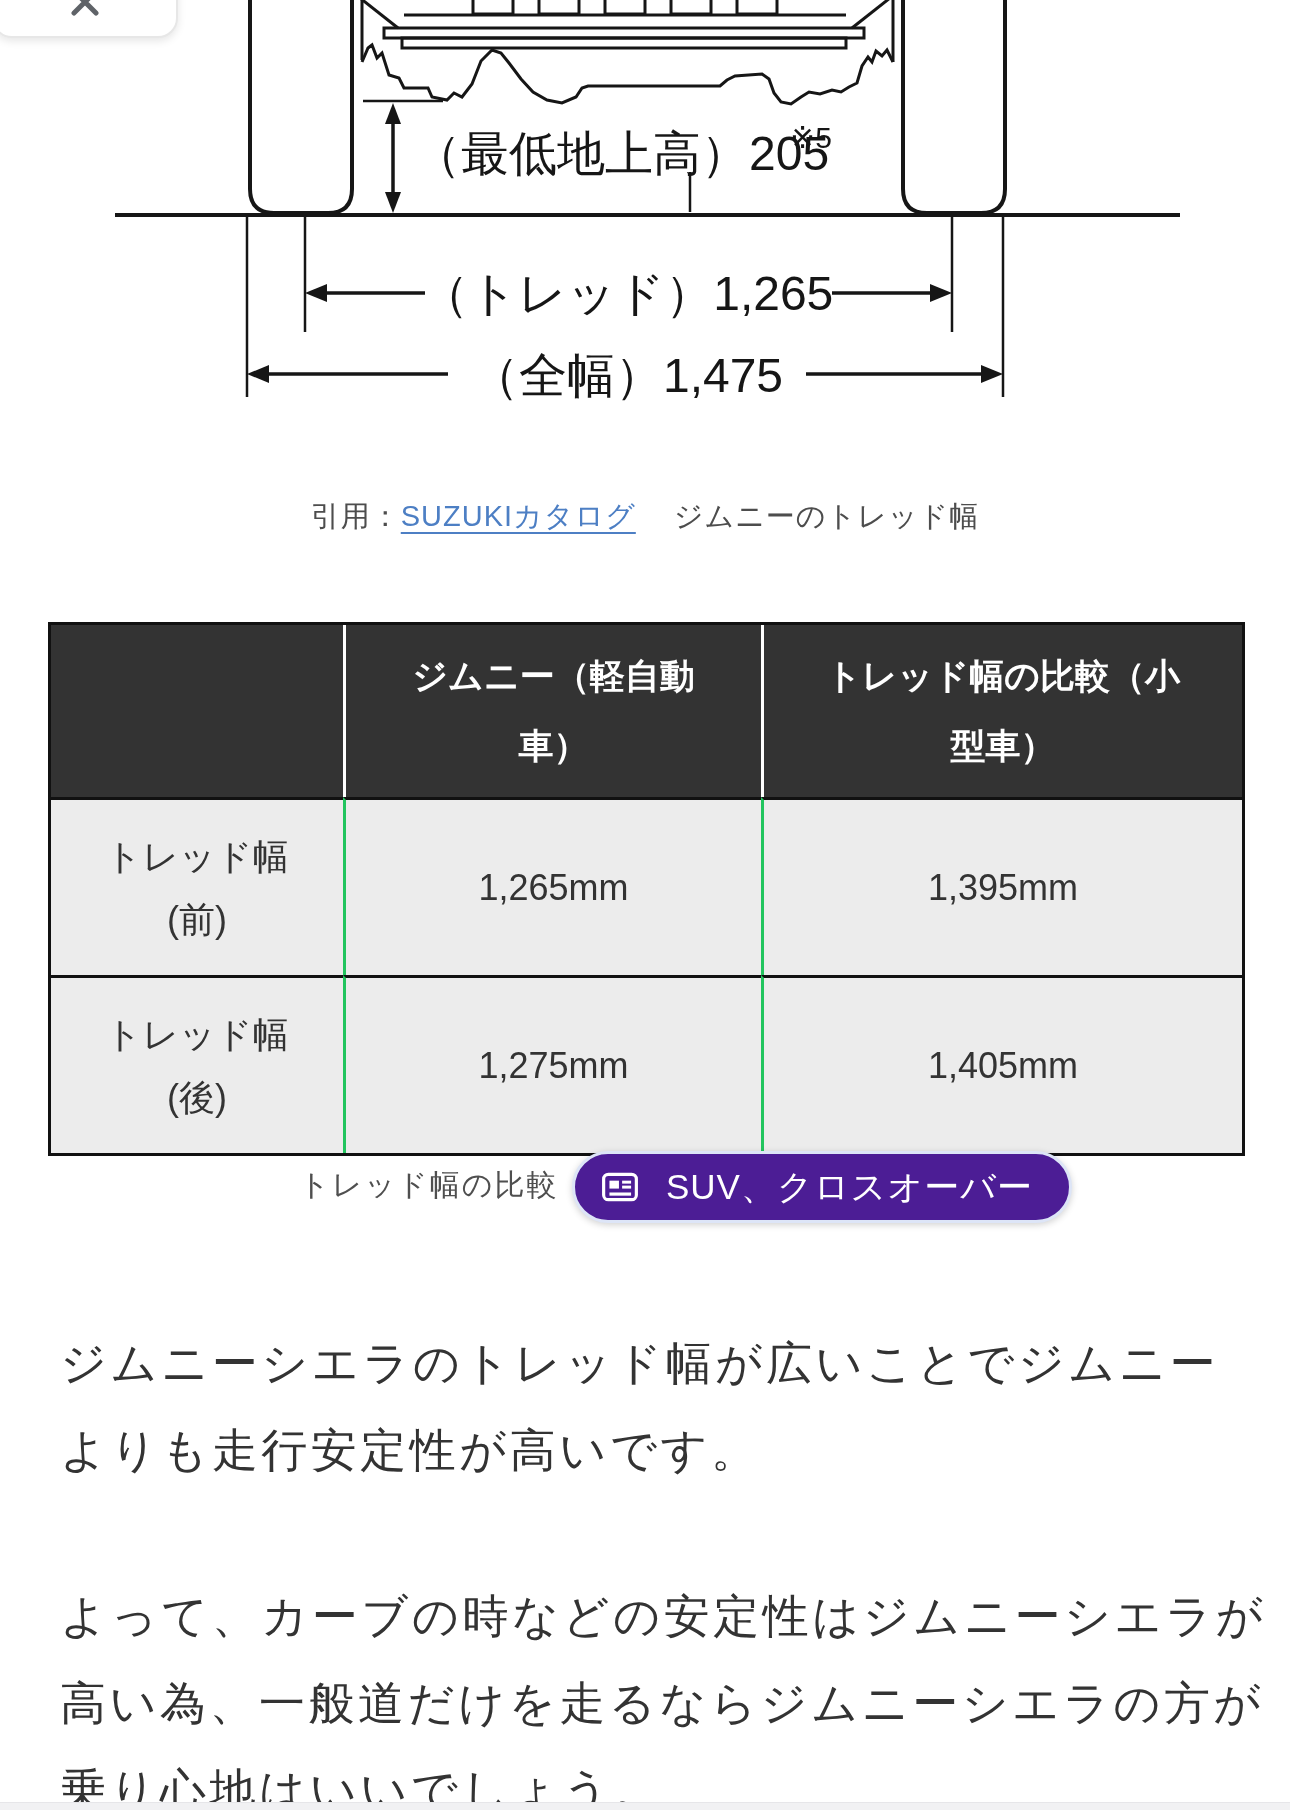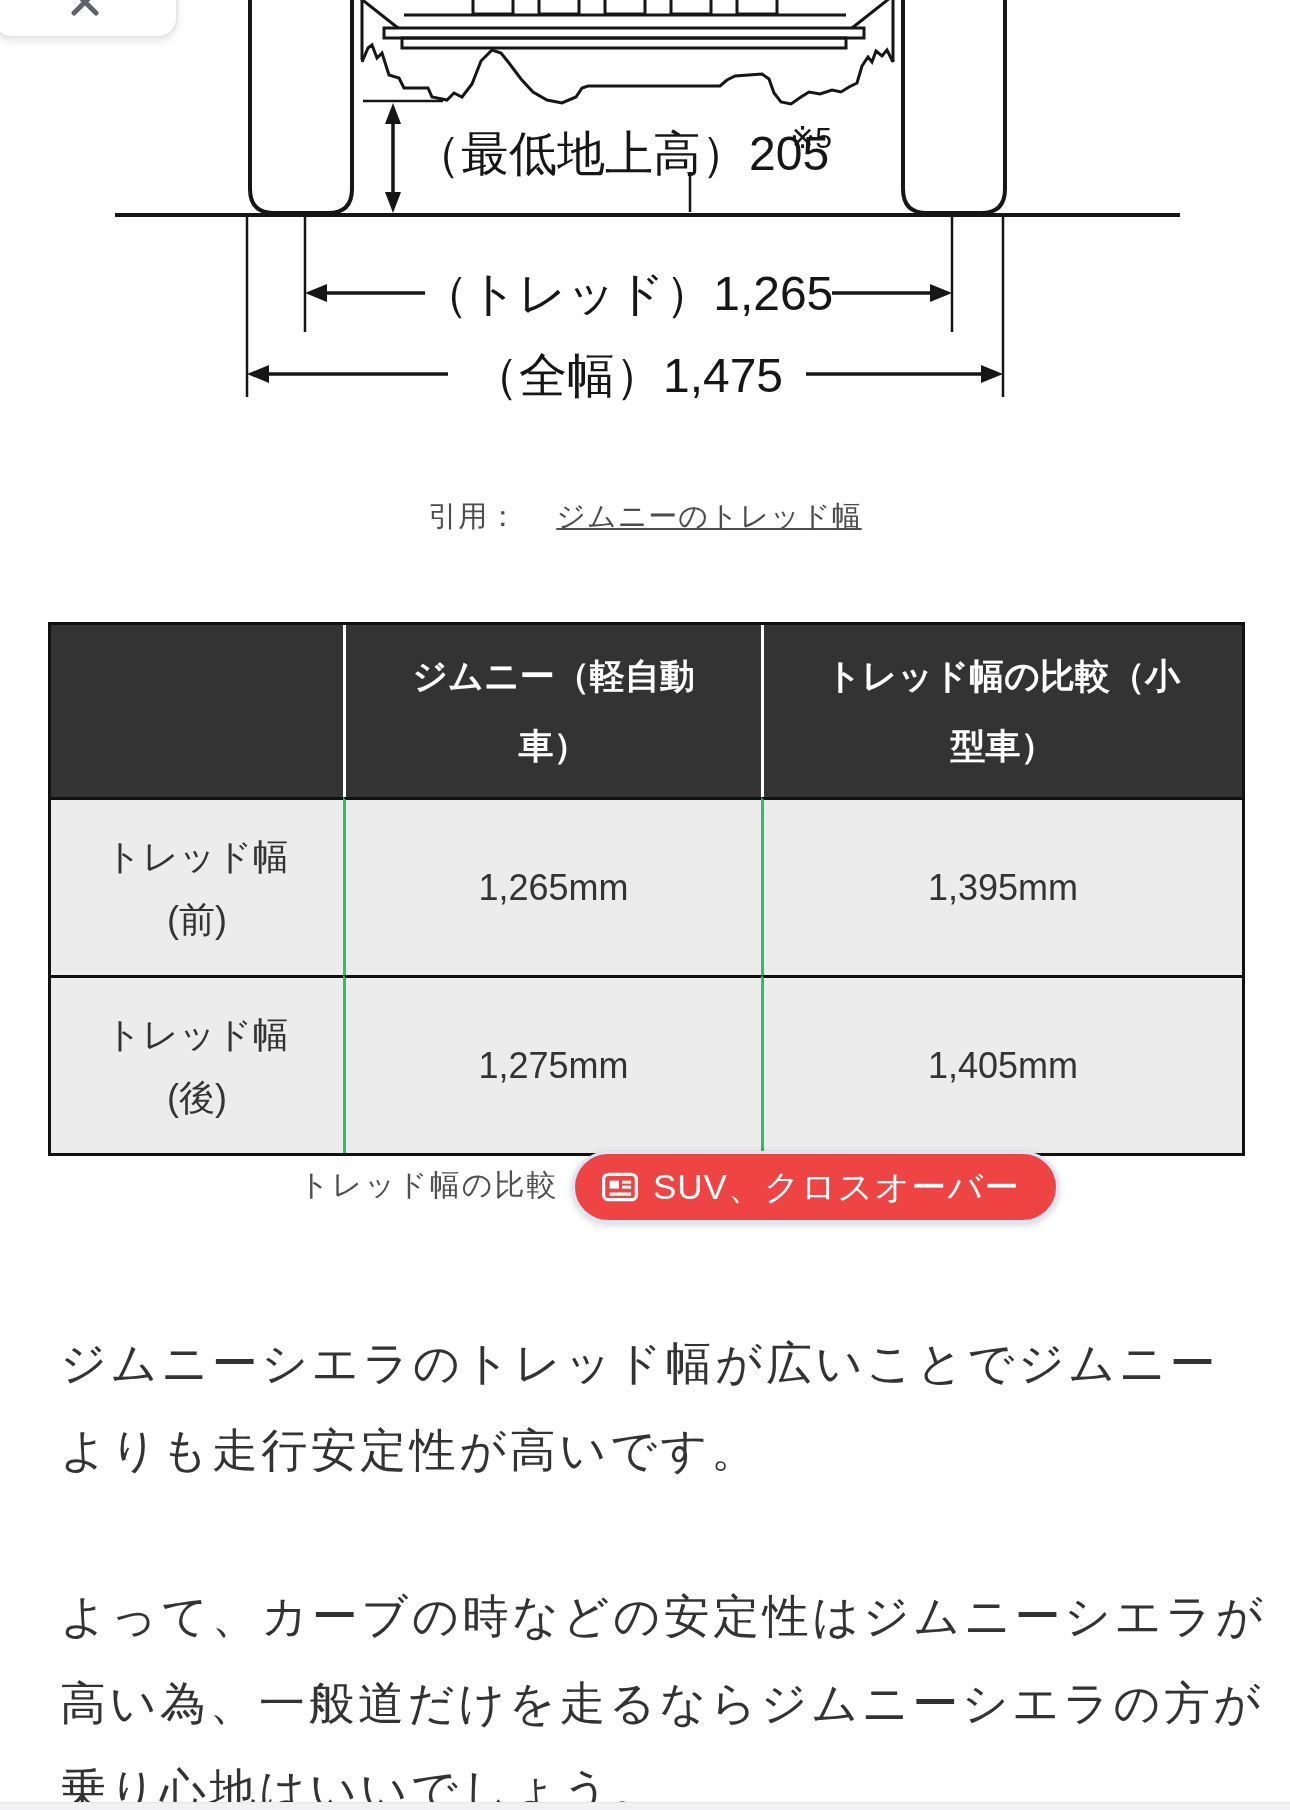--- a/index.html
+++ b/index.html
@@ -22,21 +22,21 @@
     box-shadow:0 3px 9px rgba(0,0,0,0.10);
     display:flex;align-items:center;justify-content:center;
   }
   
   .source-caption{
     position:absolute;top:487px;left:0;width:100%;
     display:flex;justify-content:center;align-items:baseline;
     font-size:29px;color:#4d4d4d;letter-spacing:1px;margin-top:10px;
   }
   .source-caption a{color:#4d7fc4;text-decoration:underline;text-underline-offset:6px;}
-  .source-suffix{margin-left:38px;text-decoration:underline;}
+  .source-suffix{margin-left:38px;}
 
   
   table.cmp{
     position:absolute;left:48px;top:622px;width:1191px;
     border:3px solid #111;border-spacing:0;table-layout:fixed;
   }
   table.cmp col.c1{width:292px;} table.cmp col.c2{width:418px;} table.cmp col.c3{width:481px;}
   table.cmp th{
     background:#333333;color:#fff;font-size:35px;font-weight:bold;
     height:172px;padding:0 55px;line-height:2.0;word-break:break-all;
@@ -51,23 +51,23 @@
   table.cmp td:first-child{border-left:0;text-align:center;}
   .row-sub{display:block;}
 
   
   .table-caption{
     position:absolute;left:299px;top:1165px;
     font-size:30px;color:#4f4f4f;letter-spacing:2px;white-space:nowrap;text-align:center;
   }
   .suv-chip{
     position:absolute;left:572px;top:1151px;height:72px;
-    background:#ef4444;border:3px solid #dde5f7;border-radius:39px;
+    background:#4c1d95;border:3px solid #dde5f7;border-radius:39px;
     box-shadow:0 2px 7px rgba(0,0,0,0.18);
-    display:flex;align-items:center;gap:14px;
+    display:flex;align-items:center;gap:27px;
     padding:0 36px 0 26px;box-sizing:border-box;cursor:pointer;
   }
   .suv-chip .chip-label{color:#fff;font-size:35px;white-space:nowrap;letter-spacing:1px;}
 
   
   .para{
     position:absolute;left:48px;width:1207px;
     font-size:46px;letter-spacing:3.5px;line-height:87px;color:#333;
     word-break:break-all;margin:12px;
   }
@@ -141,20 +141,21 @@
 </div>
 
 <div class="close-card">
   <svg width="38" height="38" viewBox="0 0 38 38">
     <path d="M8,8 L30,30 M30,8 L8,30" stroke="#5f6368" stroke-width="5" stroke-linecap="round" fill="none"></path>
   </svg>
 </div>
 
 <div class="source-caption">
   <span>引用：</span>
+    <a href="#">SUZUKIカタログ</a>
     <span class="source-suffix">ジムニーのトレッド幅</span>
 </div>
 
 <table class="cmp">
   <colgroup>
       <col class="c1">
       <col class="c2">
       <col class="c3">
     </colgroup>
   <thead>

